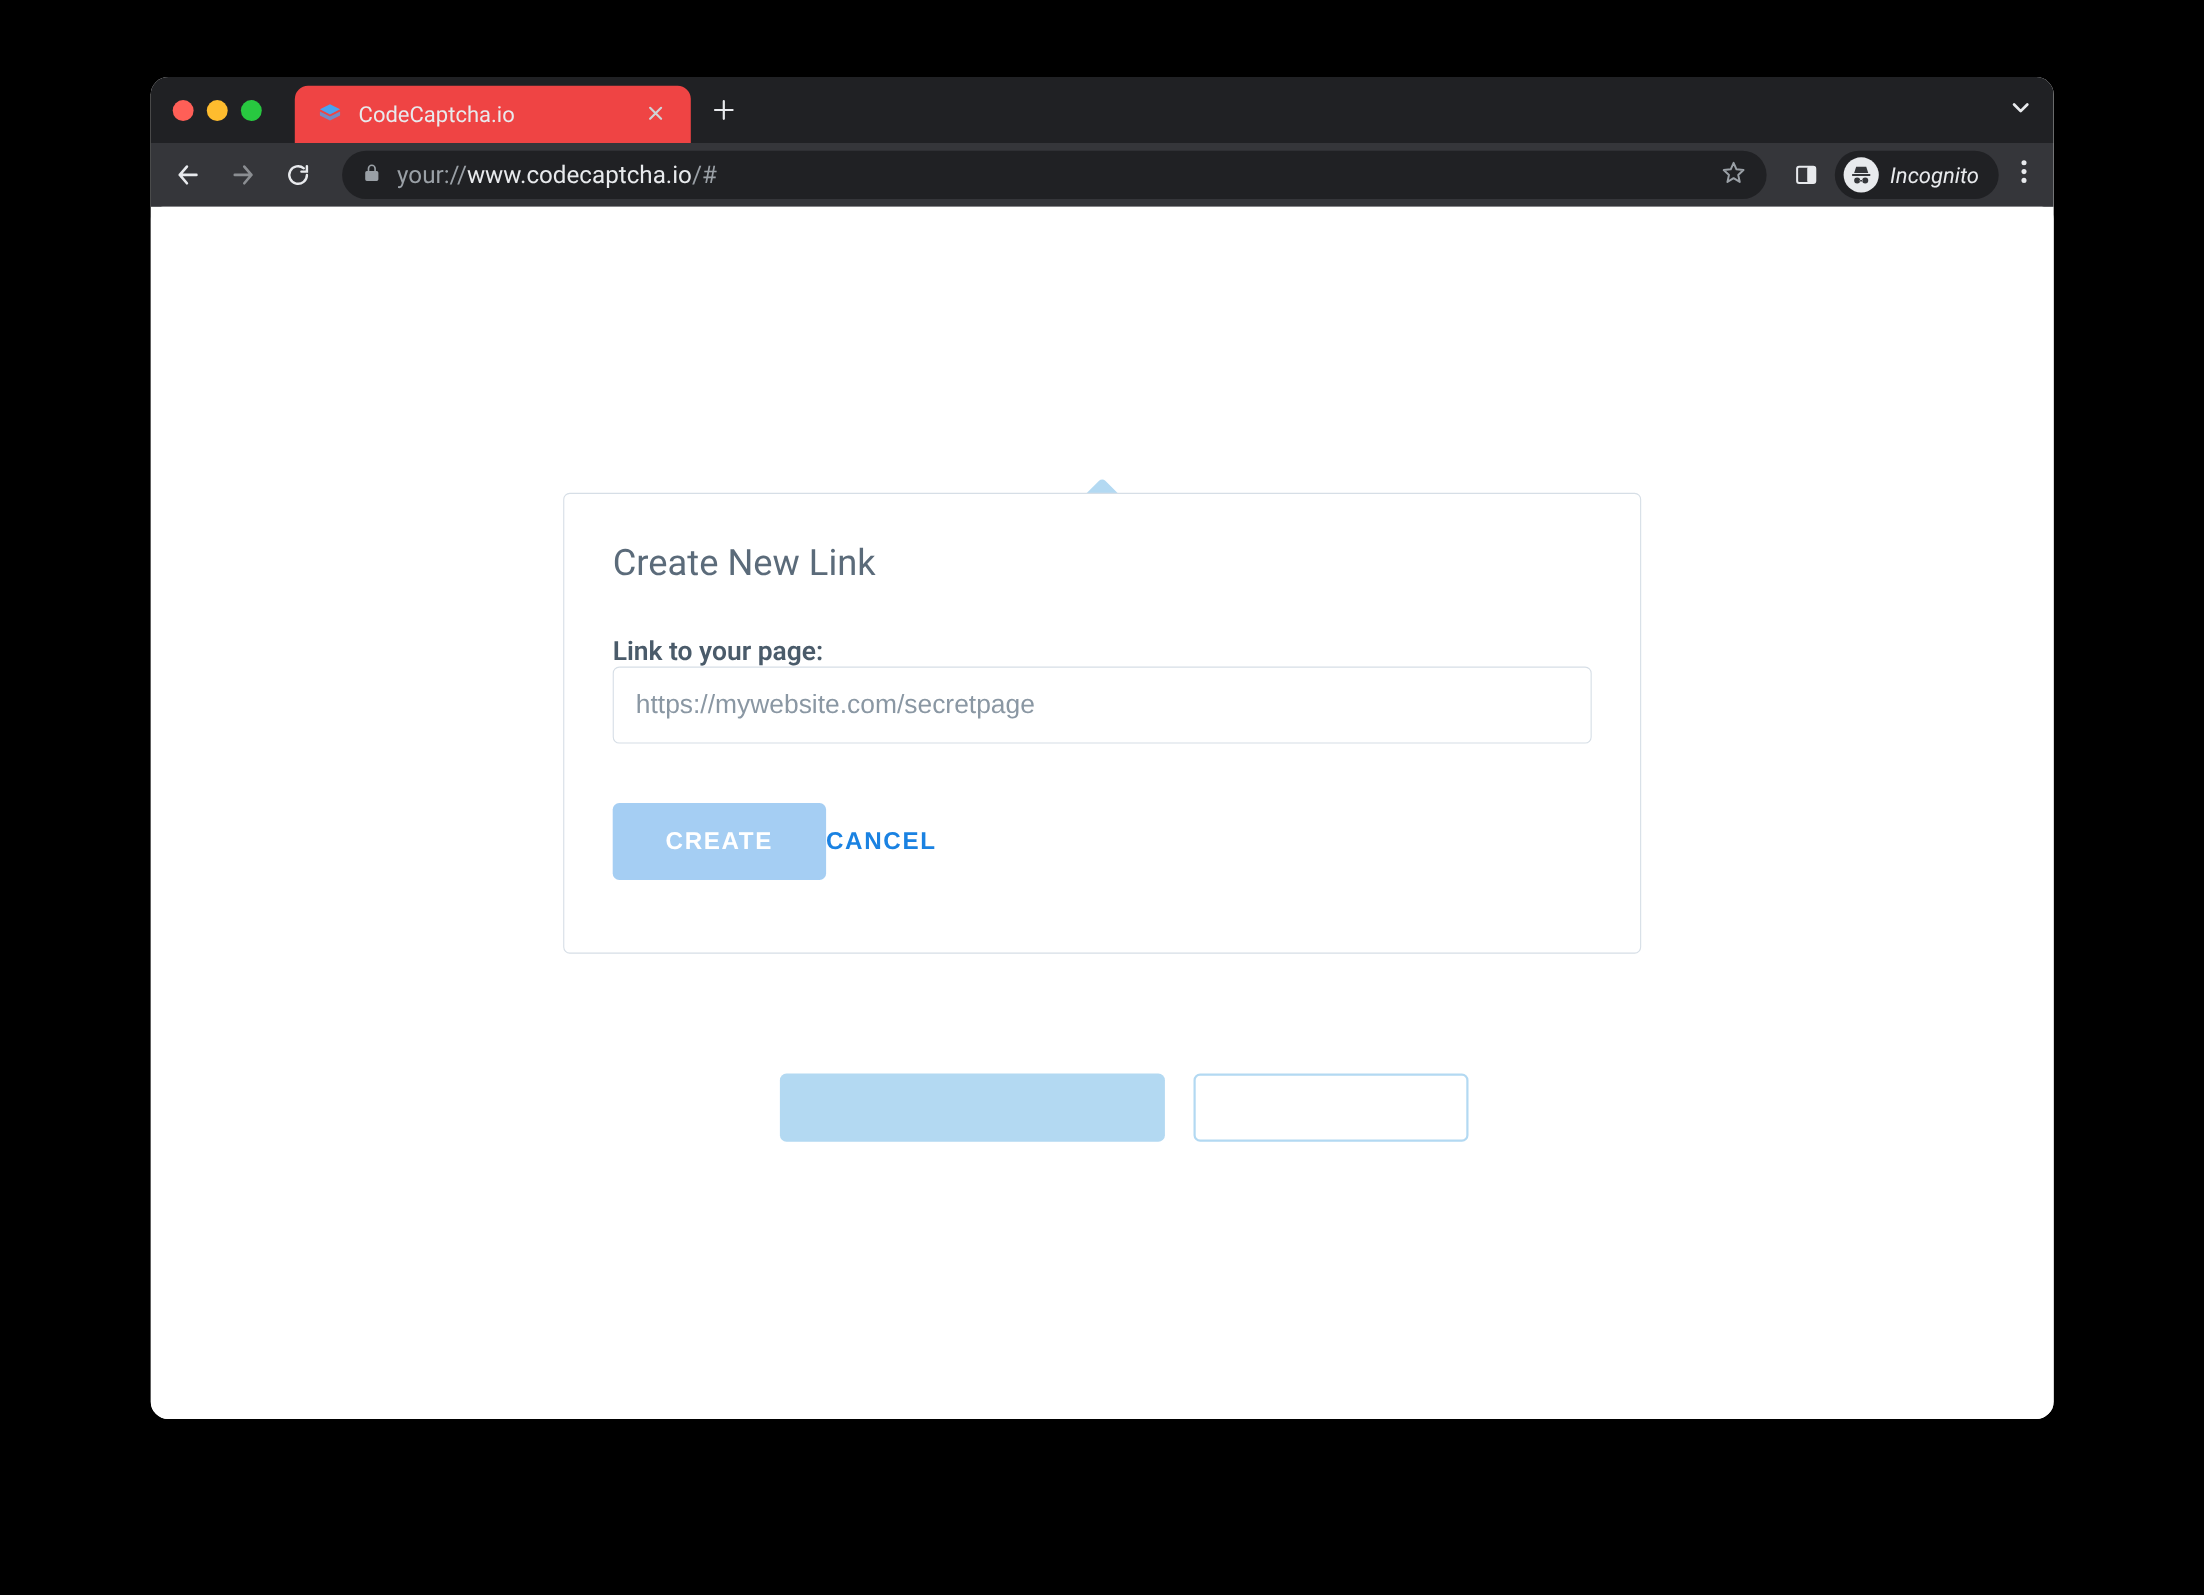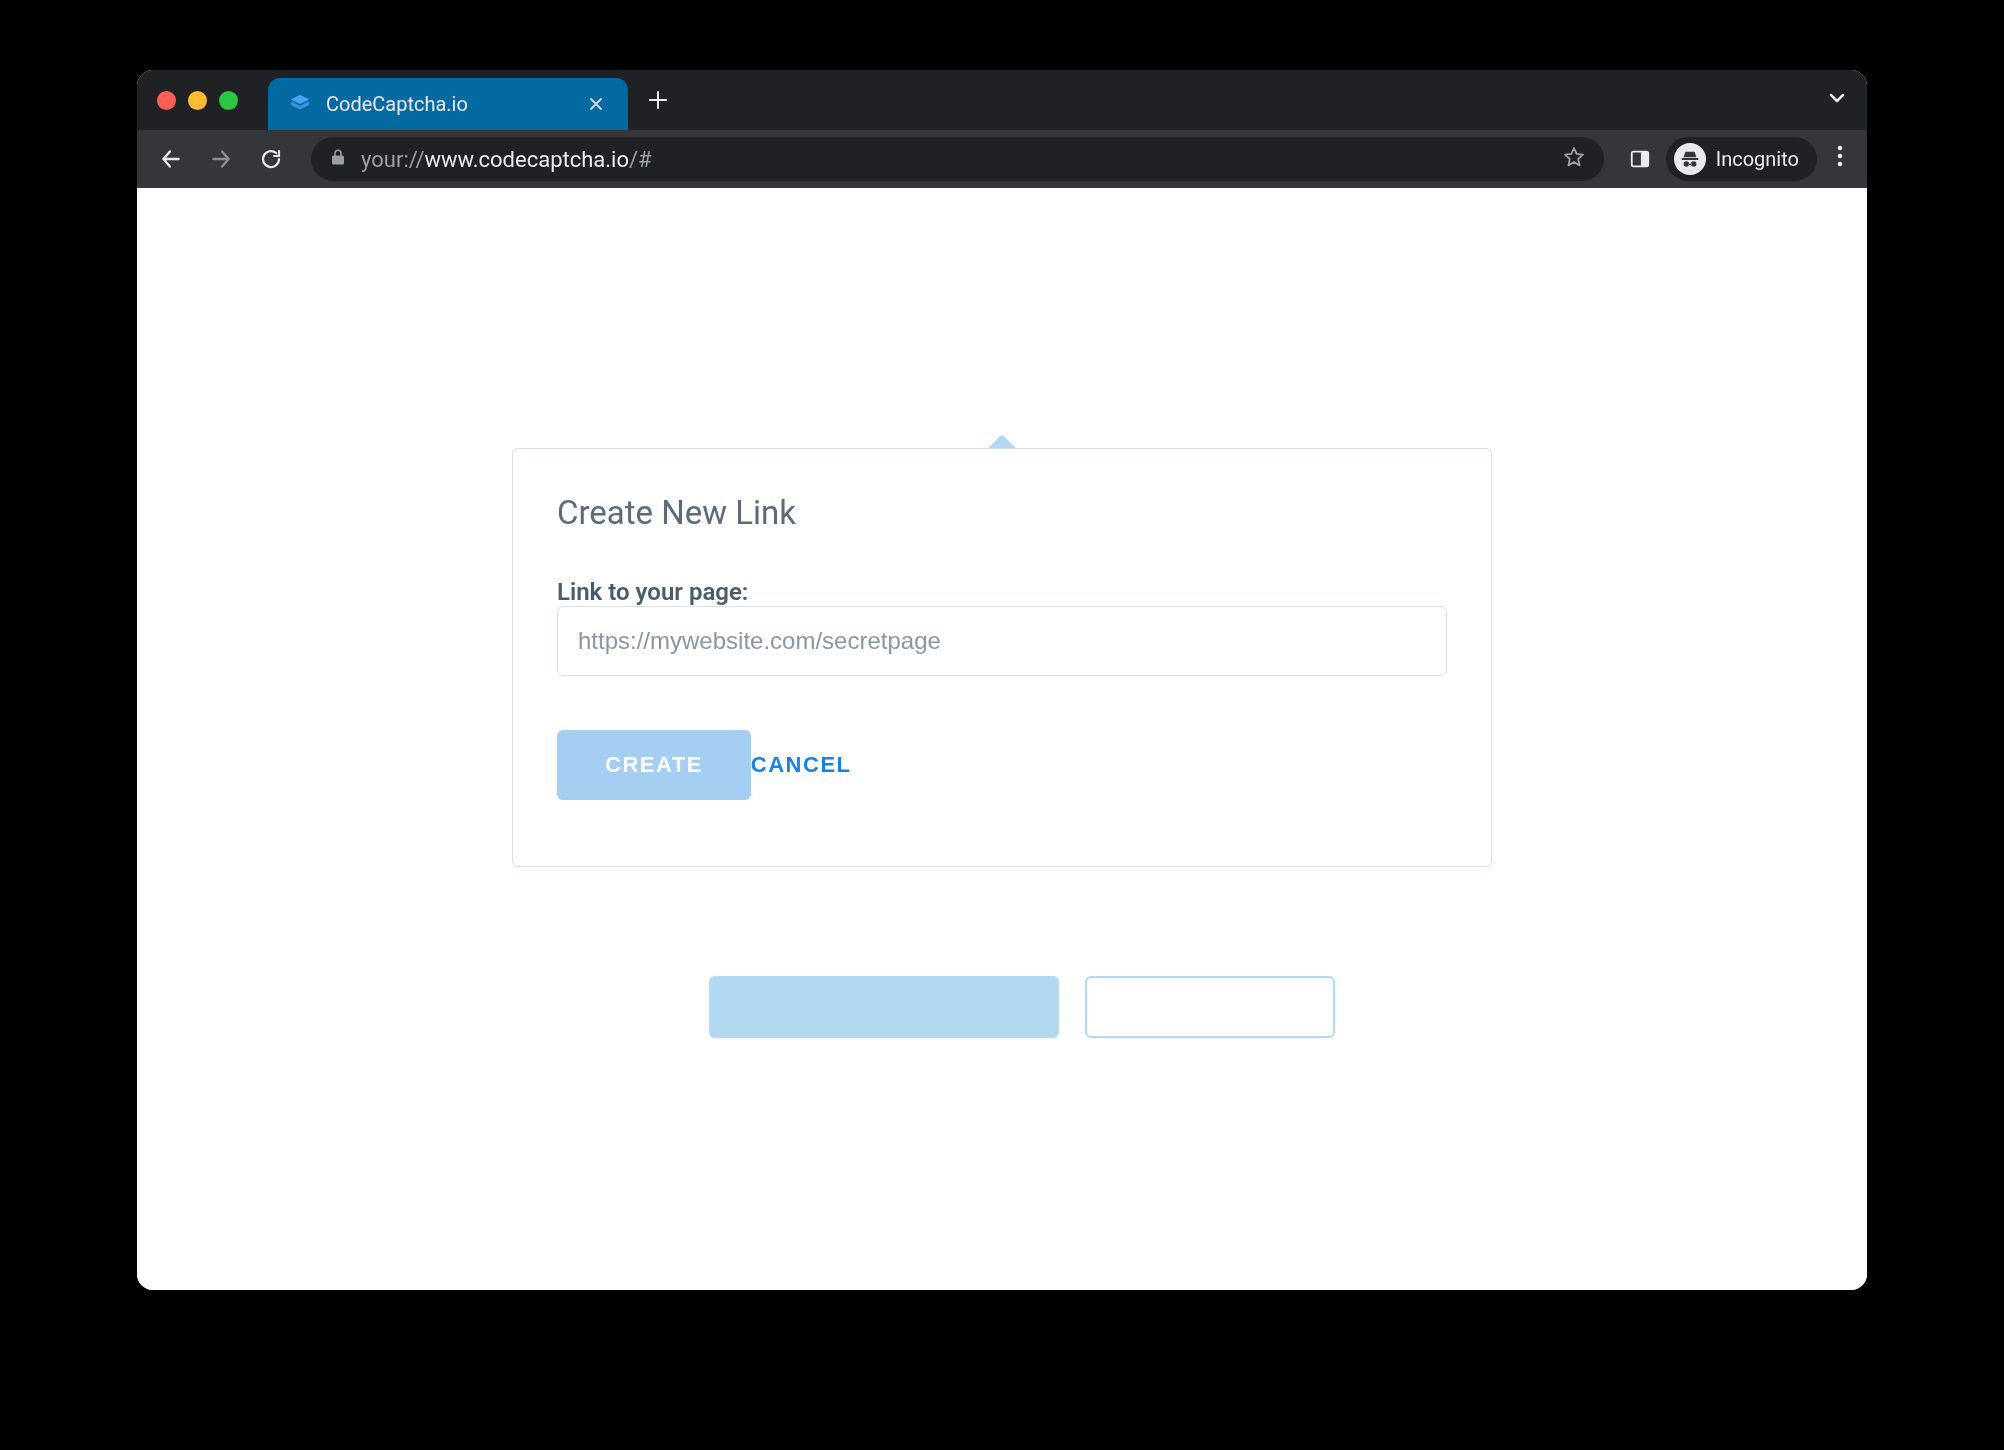--- a/index.html
+++ b/index.html
@@ -43,21 +43,21 @@
     }
     .traffic-light {
       width: 19px;
       height: 19px;
       border-radius: 50%;
     }
     .tl-red { background: #ff5f57; }
     .tl-yellow { background: #febc2e; }
     .tl-green { background: #28c840; }
     .tab {
-      background: #0369a1;
+      background: #ef4444;
       height: 52px;
       display: flex;
       align-items: center;
       padding: 0 20px;
       border-radius: 12px 12px 0 0;
       margin-top: 8px;
       min-width: 360px;
       gap: 14px;
     }
     .tab-favicon {
@@ -148,20 +148,21 @@
       align-items: center;
       justify-content: center;
     }
     .incognito-badge {
       display: flex;
       align-items: center;
       background: #202124;
       border-radius: 22px;
       padding: 6px 18px 6px 8px;
       gap: 10px;
+      font-style: italic;
     }
     .incognito-icon-wrap {
       width: 32px;
       height: 32px;
       border-radius: 50%;
       background: #e8eaed;
       display: flex;
       align-items: center;
       justify-content: center;
     }

